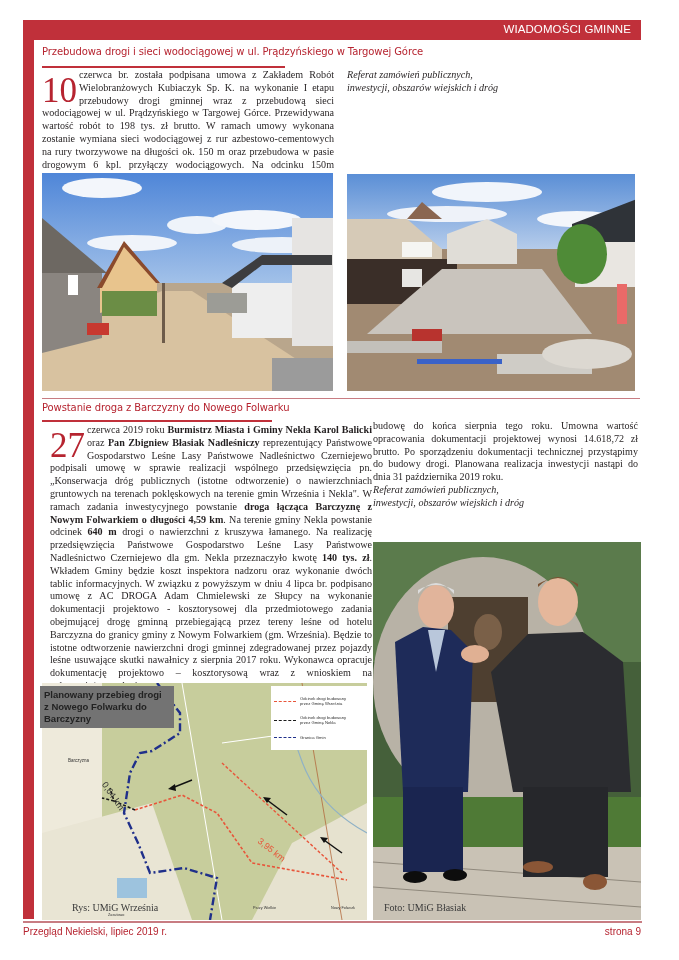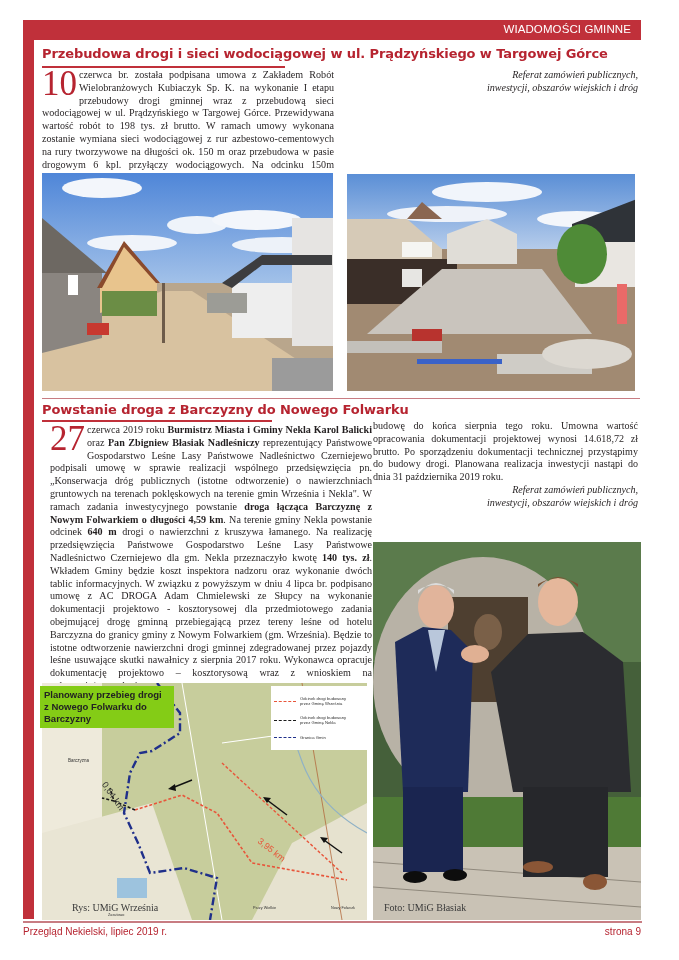--- a/index.html
+++ b/index.html
@@ -4,41 +4,41 @@
 <style>
   * { box-sizing: border-box; margin: 0; padding: 0; }
   html, body { width: 679px; height: 960px; background: #ffffff; overflow: hidden; }
   body { position: relative; font-family: "Liberation Serif", serif; color: #231f20; }
   .left-bar { position: absolute; left: 23px; top: 20px; width: 11px; height: 899px; background: #c0303a; }
   .top-bar { position: absolute; left: 23px; top: 20px; width: 618px; height: 20px; background: #c0303a; text-align: center; }
   .top-bar .section-label { position: absolute; right: 10px; top: 3px; color: #ffffff;
     font-family: "Liberation Sans", sans-serif; font-size: 11.5px; letter-spacing: 0.1px; }
 
   .headline { position: absolute; left: 42px; font-family: "DejaVu Sans", sans-serif;
-    color: #b62430; font-size: 13px; font-weight: bold; white-space: nowrap; letter-spacing: -0.1px; }
+    color: #b62430; font-size: 10px; font-weight: normal; white-space: nowrap; letter-spacing: -0.1px; }
   .headline-underline { position: absolute; height: 1.5px; background: #c0303a; }
   .section-rule { position: absolute; left: 42px; width: 598px; height: 1px; background: #c87c82; }
 
   .col { position: absolute; font-size: 10.1px; line-height: 12.8px; text-align: justify; }
   .col p { margin: 0; }
-  .dropcap { float: left; font-size: 35px; line-height: 28px; color: #b62430; margin: 1px 2px -2px 0; font-family: "Liberation Serif", serif; }
+  .dropcap { float: left; font-size: 35px; line-height: 28px; color: #b62430; margin: 8px 2px -2px 0; font-family: "Liberation Serif", serif; }
   .col b { font-weight: bold; }
-  .signature { text-align: right; font-style: italic; margin-top: 3px; }
+  .signature { text-align: left; font-style: italic; margin-top: 3px; }
 
   .photo { position: absolute; overflow: hidden; }
 
   .caption { position: absolute; font-size: 10px; color: #3a3a3a; }
 
   .footer-rule { position: absolute; left: 23px; top: 921px; width: 619px; height: 2px; background: #c87c82; }
   .footer-left { position: absolute; left: 23px; top: 926px; font-family: "Liberation Sans", sans-serif;
     font-size: 10px; color: #b62430; }
   .footer-right { position: absolute; right: 38px; top: 926px; font-family: "Liberation Sans", sans-serif;
     font-size: 10px; color: #b62430; }
 
-  .map-title { position: absolute; left: 40px; top: 686px; width: 134px; height: 42px; background: #84cc16;
+  .map-title { position: absolute; left: 40px; top: 686px; width: 134px; height: 42px; background: #737373;
     font-family: "Liberation Sans", sans-serif; font-weight: bold; font-size: 9.5px; line-height: 12px; padding: 3px 4px; color: #222; }
   .map-legend { position: absolute; left: 271px; top: 686px; width: 96px; height: 64px; background: #ffffff;
     font-family: "Liberation Sans", sans-serif; font-size: 4.2px; line-height: 5px; color: #333; }
   .legend-row { position: absolute; left: 3px; display: flex; align-items: center; gap: 4px; }
   .legend-swatch { width: 22px; height: 0; }
   .map-label { position: absolute; font-family: "Liberation Sans", sans-serif; color: #333; white-space: nowrap; }
 </style>
 </head>
 <body>
 

